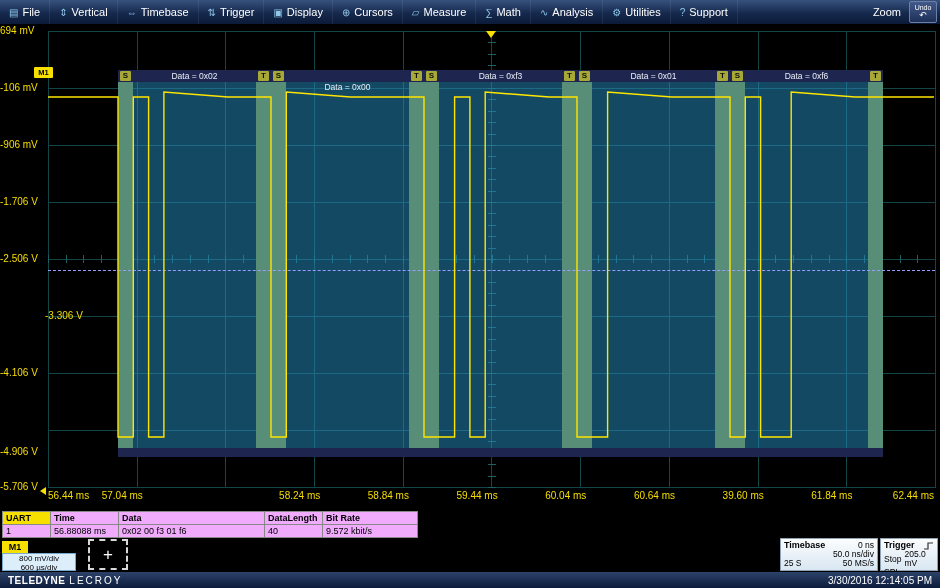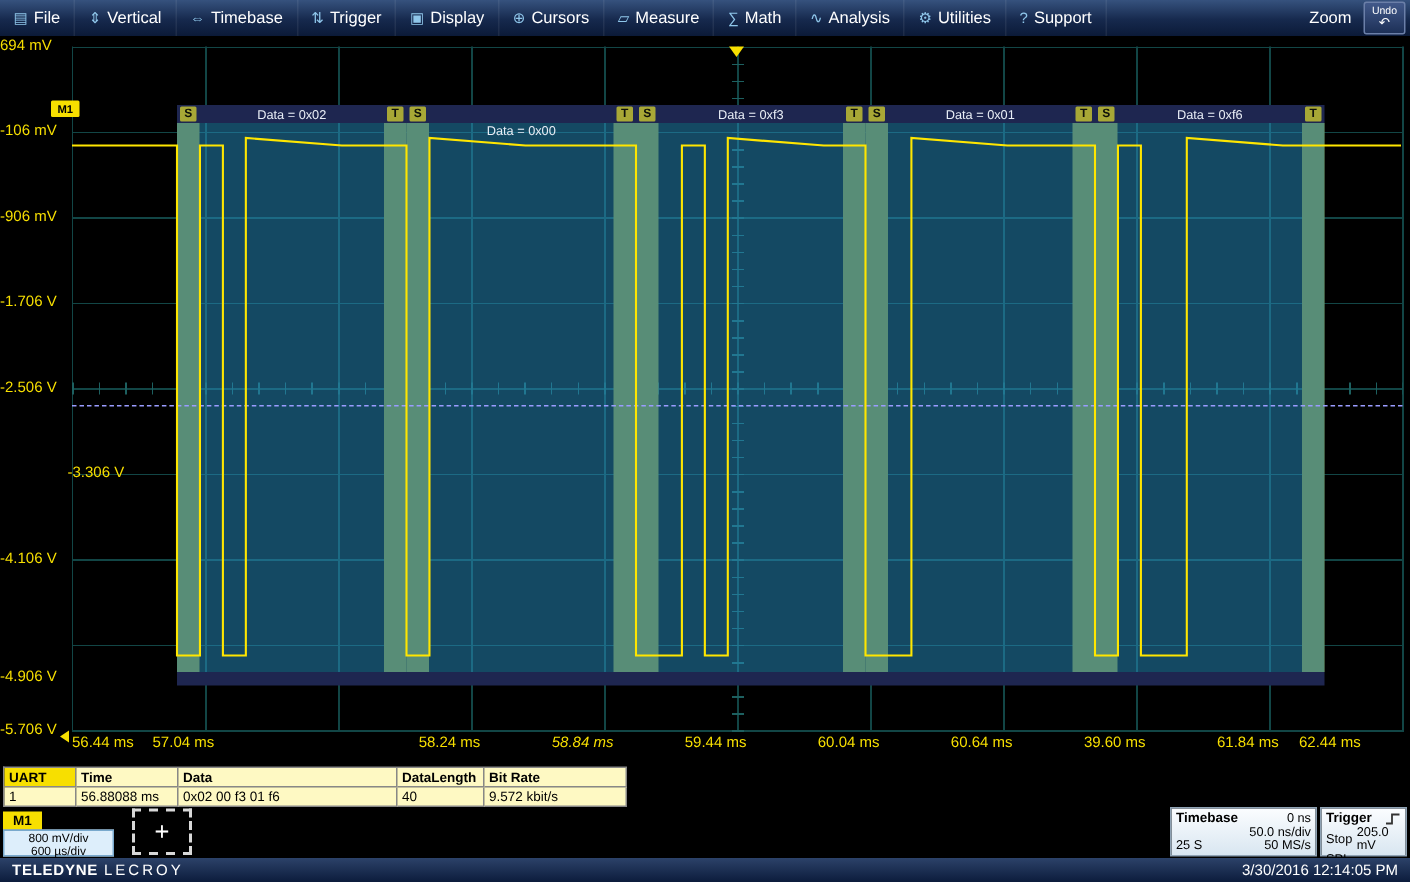--- a/index.html
+++ b/index.html
@@ -55,21 +55,21 @@
   .trigmark{position:absolute;left:486px;top:7px;width:0;height:0;z-index:7;
     border-left:5px solid transparent;border-right:5px solid transparent;border-top:7px solid var(--accent)}
   .refmark{position:absolute;left:40px;top:463px;width:0;height:0;z-index:7;
     border-top:4px solid transparent;border-bottom:4px solid transparent;border-right:6px solid var(--accent)}
 
   
   .utable{position:absolute;left:2px;top:511px;z-index:10;display:grid;
     grid-template-columns:48px 68px 146px 58px 95px;grid-auto-rows:13px;
     border-top:1px solid #888;border-left:1px solid #888;background:#000}
   .tcell{border-right:1px solid #888;border-bottom:1px solid #888;font-size:9px;line-height:12px;
-    padding:0 3px;background:#fef9c3;color:#000;white-space:nowrap;overflow:hidden}
+    padding:0 3px;background:#f0abfc;color:#000;white-space:nowrap;overflow:hidden}
   .uartcell{background:var(--accent);font-weight:bold}
   .hcell{font-weight:bold}
 
   
   .m1desc-tag{position:absolute;left:2px;top:541px;width:26px;height:12px;background:var(--accent);color:#000;
     font-weight:bold;font-size:9px;text-align:center;line-height:12px;z-index:10}
   .m1desc-body{position:absolute;left:2px;top:553px;width:74px;height:18px;background:#ddeefb;
     border:1px solid #79a9cd;z-index:10;color:#000;font-size:8px;line-height:8.5px;text-align:center;
     padding-top:1px;box-sizing:border-box}
   .plusbox{position:absolute;left:88px;top:539px;width:40px;height:31px;border:2px dashed #d8d8d8;z-index:10;
@@ -203,27 +203,27 @@
       <div class="ylab" style="top: 287px; padding-left: 45px;">-3.306 V</div>
       <div class="ylab" style="top: 344px;">-4.106 V</div>
       <div class="ylab" style="top: 423px;">-4.906 V</div>
       <div class="ylab" style="top: 458px;">-5.706 V</div>
     </div>
   <div class="xlabels">
       <div class="xlab" style="left: 48px; text-align: left;">56.44 ms</div>
       <div class="xlab" style="left: 101.7px;">57.04 ms</div>
       <div class="xlab" style="left: 190.4px; margin-top: 28px;">57.64 ms</div>
       <div class="xlab" style="left: 279.1px;">58.24 ms</div>
-      <div class="xlab" style="left: 367.8px; font-style: italic;">58.84 ms</div>
+      <div class="xlab" style="left: 367.8px;">58.84 ms</div>
       <div class="xlab" style="left: 456.5px;">59.44 ms</div>
       <div class="xlab" style="left: 545.2px;">60.04 ms</div>
       <div class="xlab" style="left: 633.9px;">60.64 ms</div>
       <div class="xlab" style="left: 722.6px;">39.60 ms</div>
       <div class="xlab" style="left: 811.3px;">61.84 ms</div>
-      <div class="xlab" style="left: 866px; width: 68px; ">62.44 ms</div>
+      <div class="xlab" style="left: 866px; width: 68px; text-align: right;">62.44 ms</div>
     </div>
 
   <div class="m1tag">M1</div>
   <div class="trigmark"></div>
   <div class="refmark"></div>
 </div>
 
 <div class="utable">
     <div class="tcell uartcell">UART</div>
     <div class="tcell hcell">Time</div>

